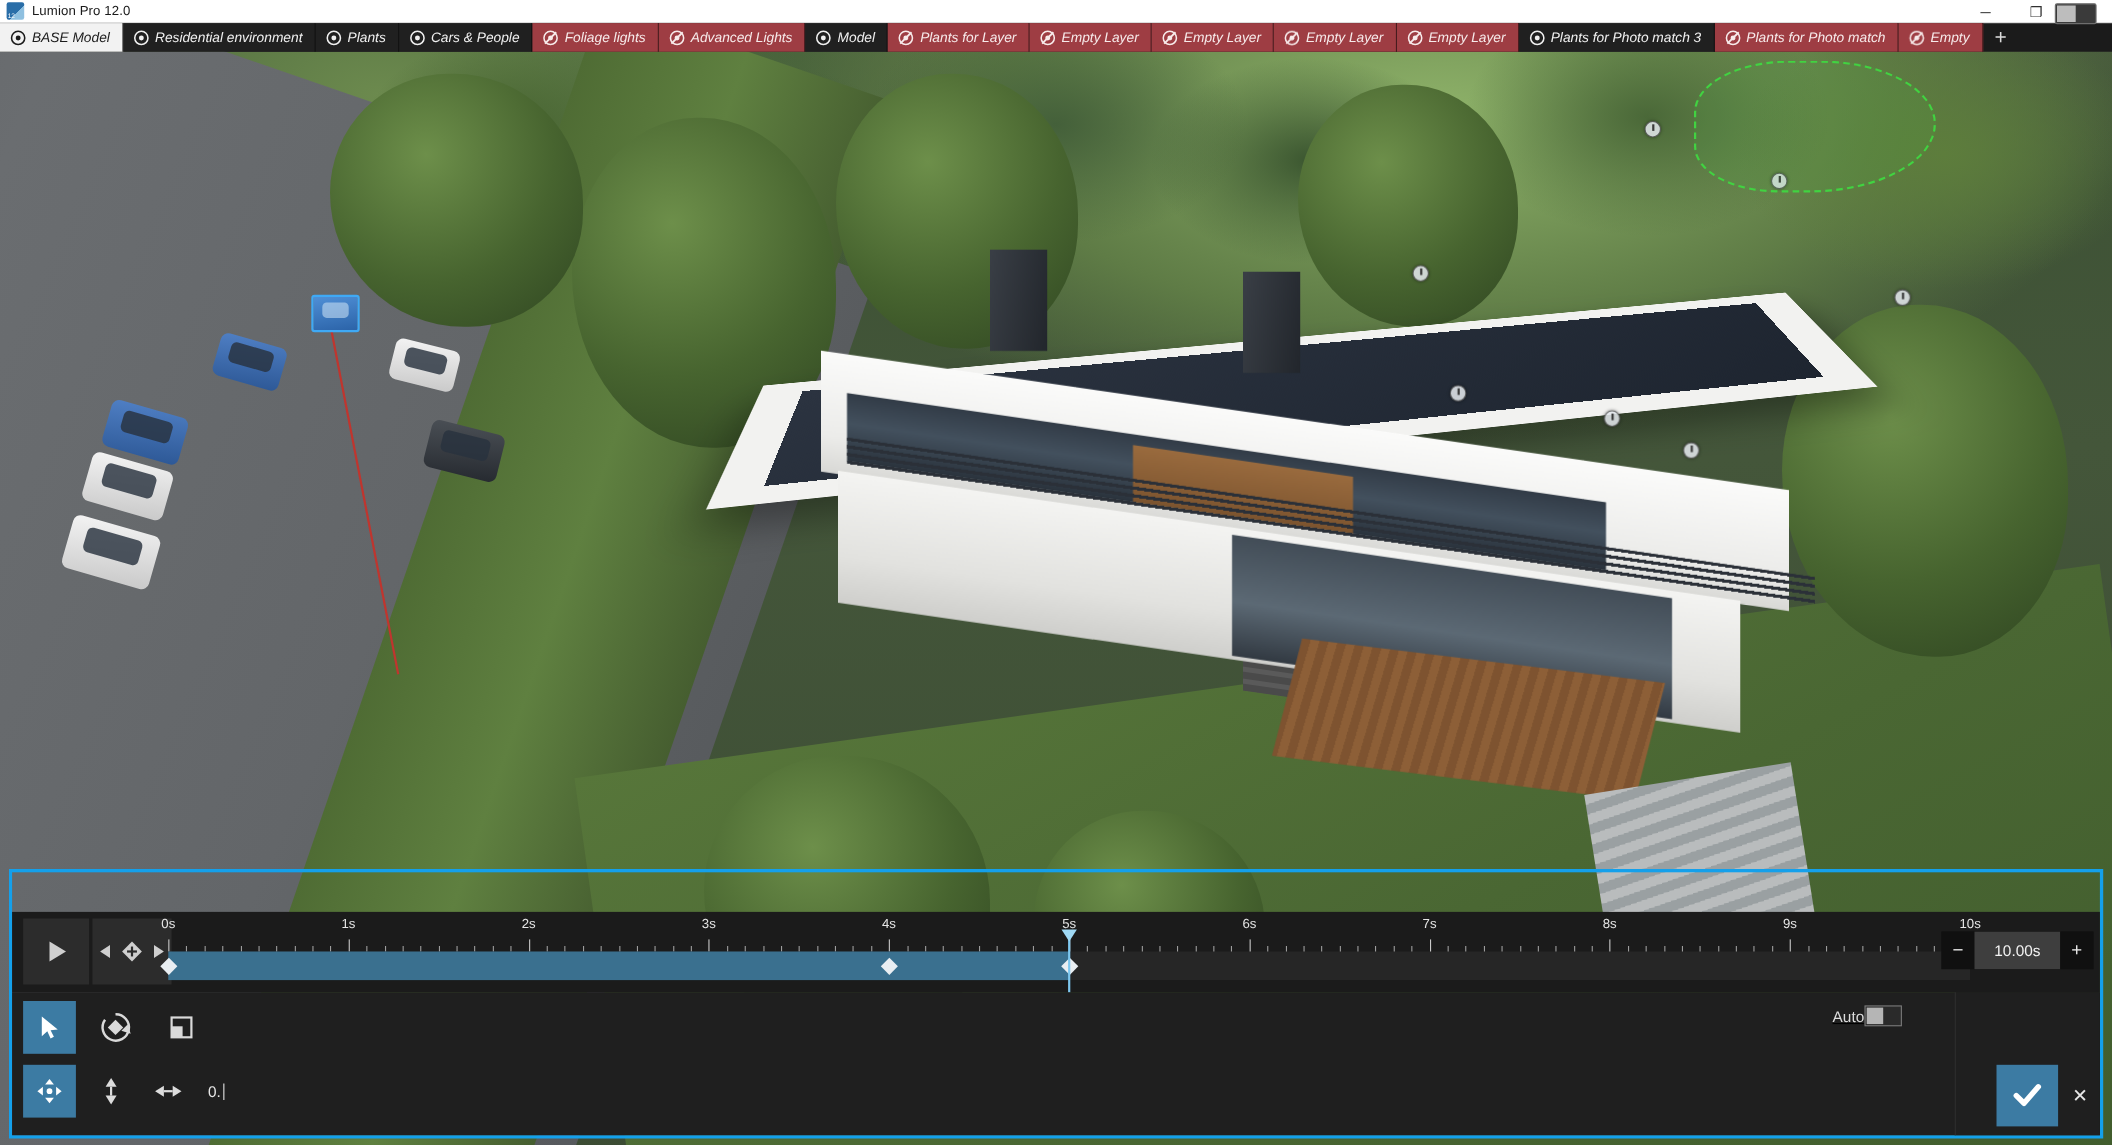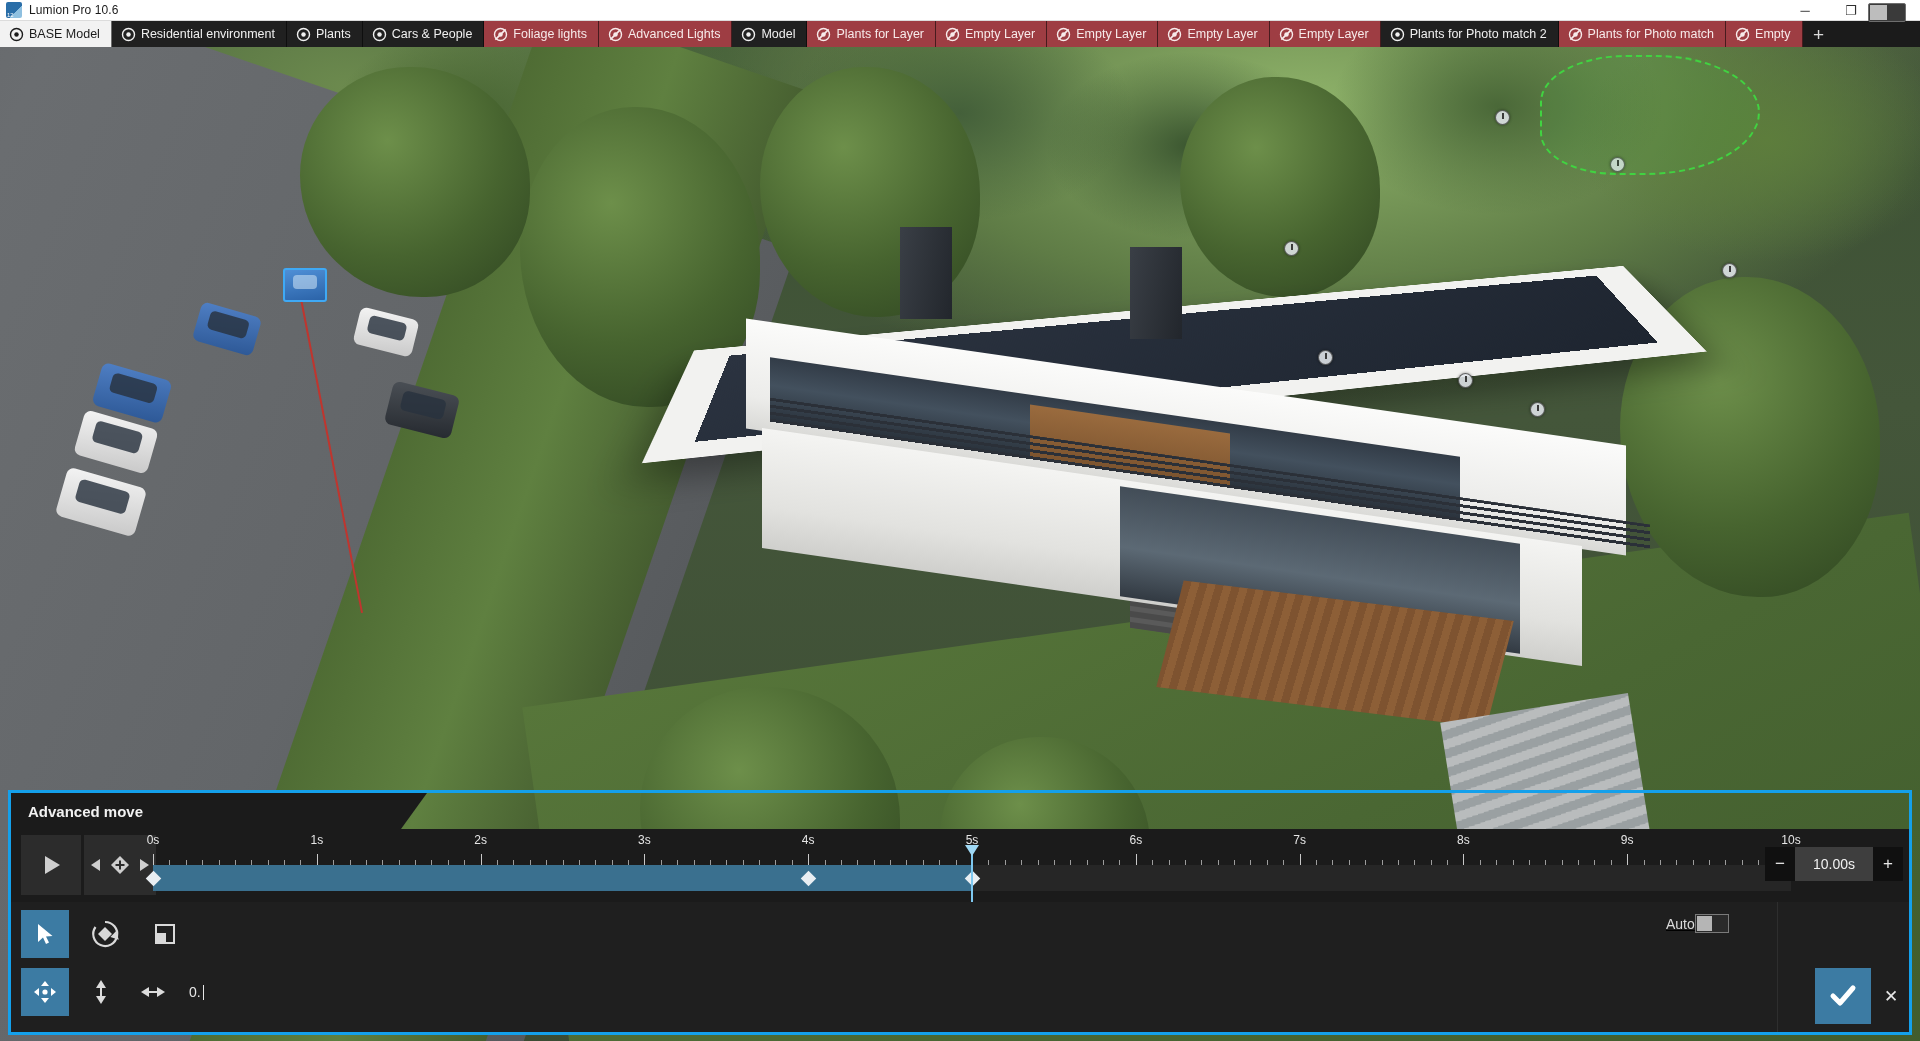--- a/index.html
+++ b/index.html
@@ -34,20 +34,21 @@
     color: #303030; font-size: 13px; line-height: 1;
   }
 
   
   .tabbar {
     position: absolute; top: 21px; left: 0;
     width: 1920px; height: 26px;
     display: flex; align-items: stretch;
     background: transparent;
     z-index: 5;
+    font-style: italic;
   }
   .tab {
     display: flex; align-items: center; gap: 5px;
     padding: 0 11px 0 9px;
     font-size: 12.5px; color: #f0f0f0;
     border-right: 1px solid rgba(0,0,0,.55);
     white-space: nowrap;
     background: rgba(34,34,34,.86);
     cursor: default;
   }
@@ -363,21 +364,21 @@
     width: 56px; height: 56px; background: #3c7ba3;
     display: flex; align-items: center; justify-content: center;
   }
   .x-btn { color: #e6e6e6; font-size: 17px; width: 20px; text-align: center; }
 </style>
 </head>
 <body>
 
 <div class="titlebar">
   <div class="tb-icon"></div>
-  <div class="tb-title">Lumion Pro 10.6</div>
+  <div class="tb-title">Lumion Pro 12.0</div>
   <div class="tb-btns">
     <div class="tb-btn">─</div>
     <div class="tb-btn">❐</div>
     <div class="tb-btn close">✕</div>
   </div>
 </div>
 
 <div class="tabbar" id="tabbar">
     <div class="tab active">
       <svg width="15" height="15" viewBox="0 0 16 16" class="eye">
@@ -468,21 +469,21 @@
         <circle cx="8" cy="8" r="2.4" fill="currentColor"></circle>
         <line x1="2.5" y1="13.5" x2="13.5" y2="2.5" stroke="currentColor" stroke-width="1.8"></line>
       </svg>
       <span>Empty Layer</span>
     </div>
     <div class="tab">
       <svg width="15" height="15" viewBox="0 0 16 16" class="eye">
         <circle cx="8" cy="8" r="6.4" fill="none" stroke="currentColor" stroke-width="1.5"></circle>
         <circle cx="8" cy="8" r="2.4" fill="currentColor"></circle>
       </svg>
-      <span>Plants for Photo match 2</span>
+      <span>Plants for Photo match 3</span>
     </div>
     <div class="tab hidden-layer">
       <svg width="15" height="15" viewBox="0 0 16 16" class="eye">
         <circle cx="8" cy="8" r="6.4" fill="none" stroke="currentColor" stroke-width="1.5"></circle>
         <circle cx="8" cy="8" r="2.4" fill="currentColor"></circle>
         <line x1="2.5" y1="13.5" x2="13.5" y2="2.5" stroke="currentColor" stroke-width="1.8"></line>
       </svg>
       <span>Plants for Photo match</span>
     </div>
     <div class="tab hidden-layer">
@@ -565,21 +566,20 @@
     </div>
 
   <div class="path-line"></div>
   <div class="car-selected">
       <div class="cabin"></div>
     </div>
 </div>
 
 <div class="am-panel">
 
-  <div class="am-header">Advanced move</div>
 
   <div class="am-timeline-row">
 
     <div class="transport">
       <div class="tp-btn tp-play">
         <svg width="26" height="26" viewBox="0 0 26 26">
             <polygon points="7,4 22,13 7,22" fill="#cfcfcf"></polygon>
           </svg>
       </div>
       <div class="tp-btn tp-group">

